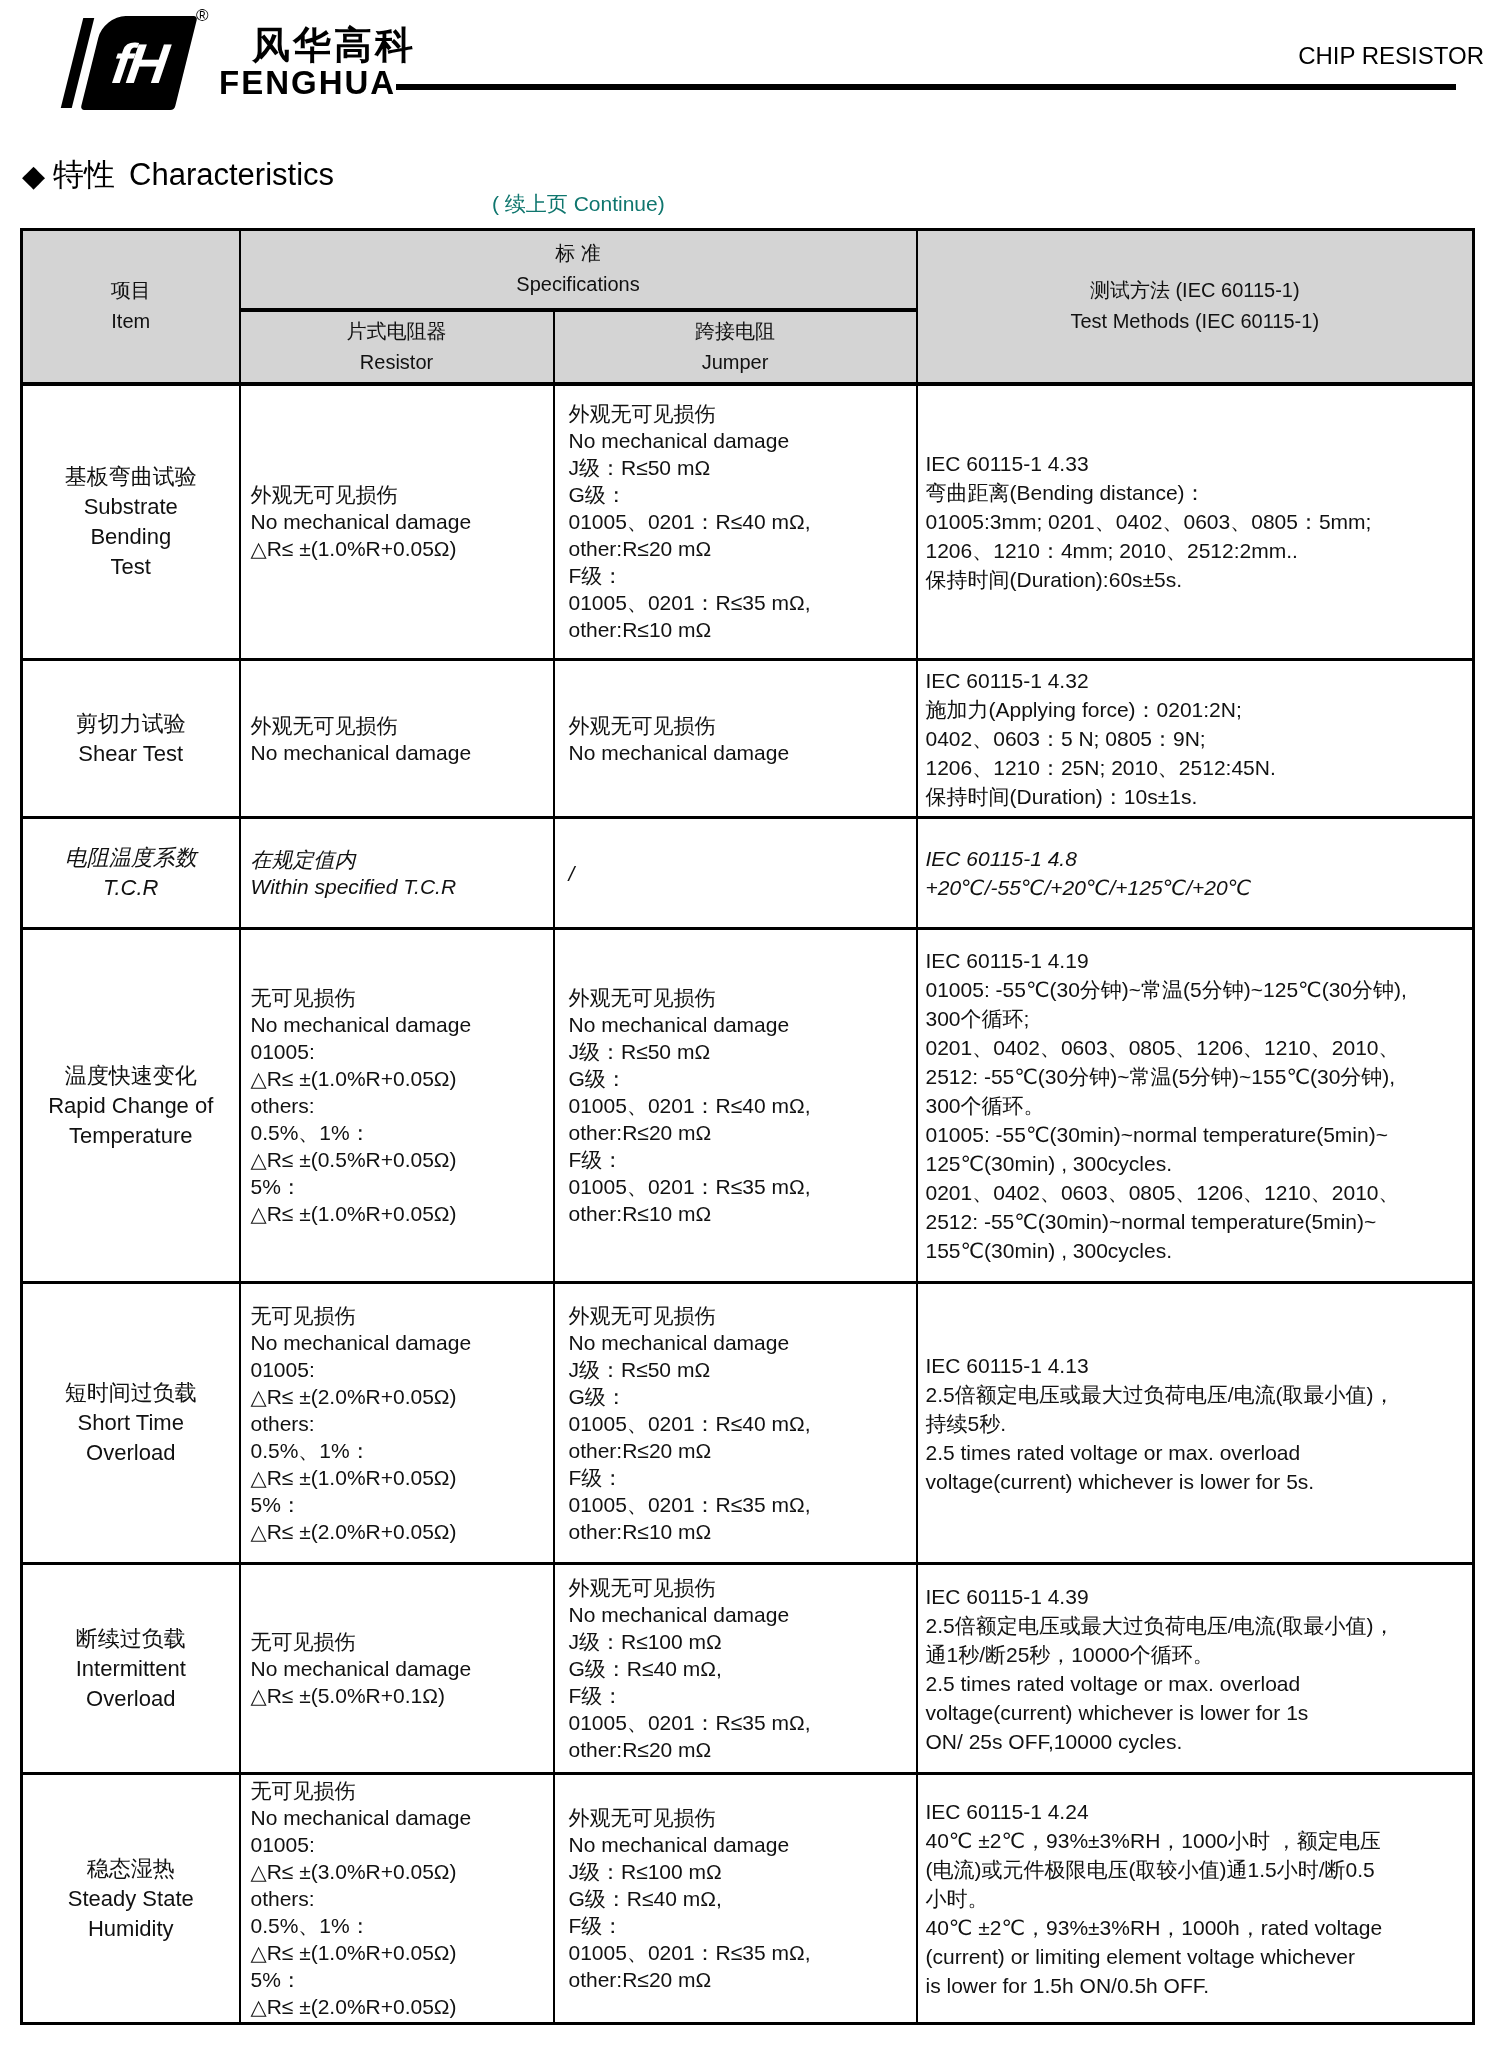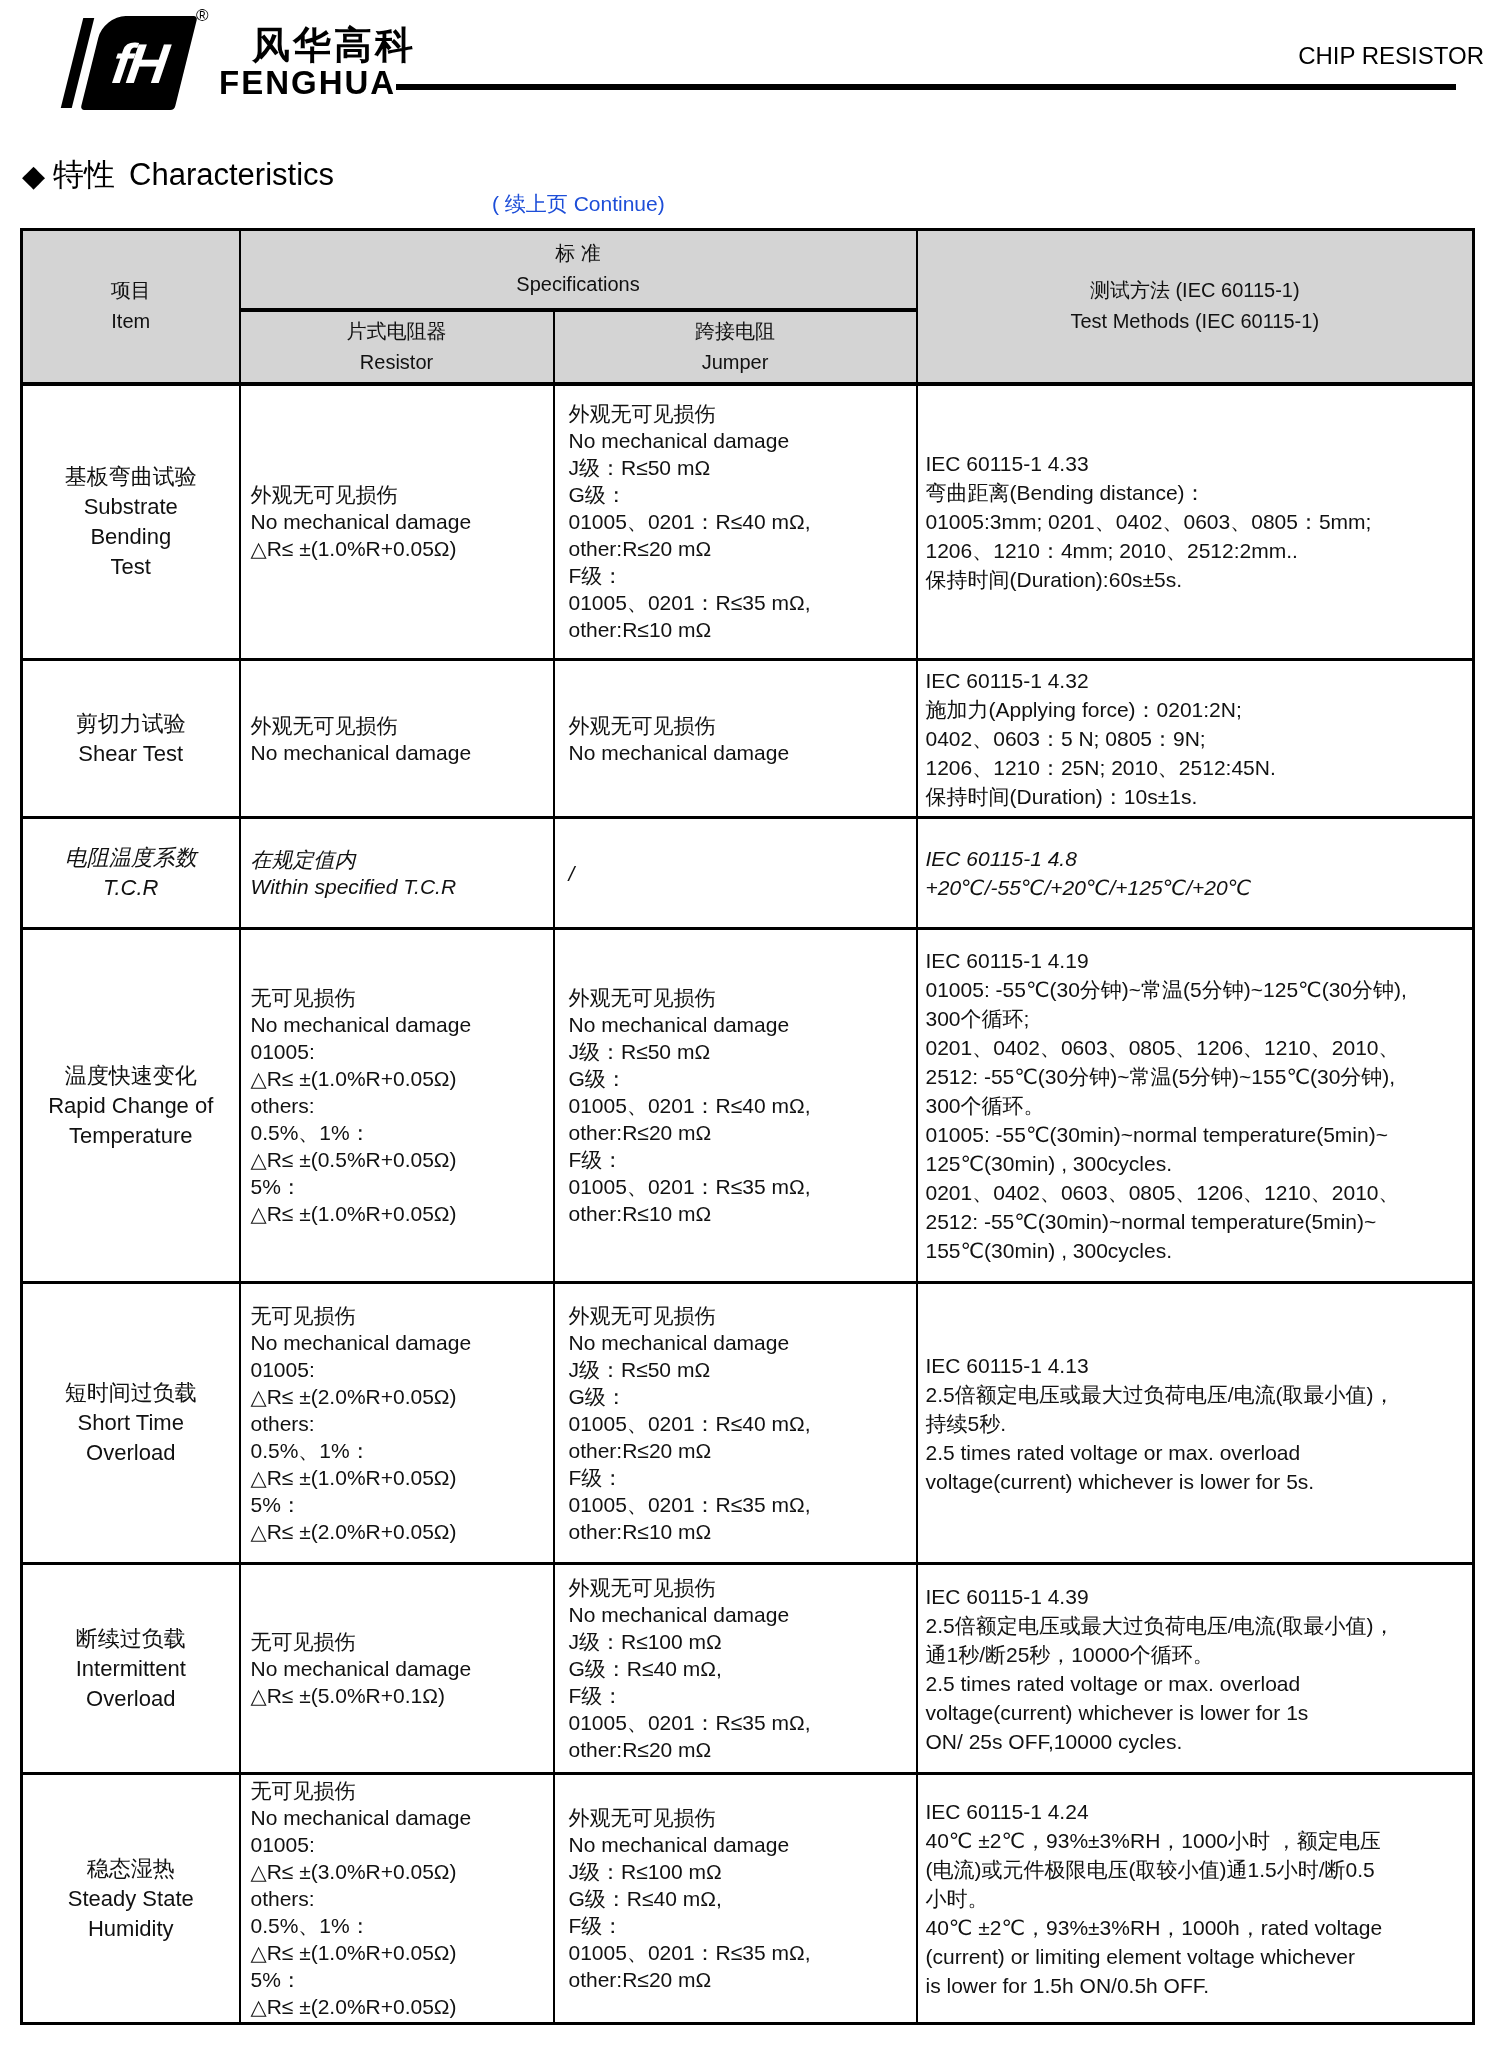--- a/index.html
+++ b/index.html
@@ -39,21 +39,21 @@
     position:absolute;right:8px;top:42px;font-size:24px;color:#000;
     letter-spacing:0px;
   }
   .header-rule{
     position:absolute;left:396px;top:84px;width:1060px;height:6px;background:#000;
   }
   
   .section-title{position:absolute;left:22px;top:154px;font-size:31px;color:#000;display:flex;align-items:center;}
   .section-title .diamond{font-size:30px;margin-right:8px;}
   .section-title .zh{font-weight:normal;margin-right:14px;}
-  .continue-note{position:absolute;left:492px;top:190px;font-size:21px;color:#1d4ed8;}
+  .continue-note{position:absolute;left:492px;top:190px;font-size:21px;color:#0f766e;}
   
   table.chars{
     position:absolute;left:20px;top:228px;width:1452px;
     border-collapse:collapse;table-layout:fixed;
     border:3px solid #000;
   }
   col.c1{width:218px;} col.c2{width:314px;} col.c3{width:363px;} col.c4{width:557px;}
   th,td{border:2px solid #000;vertical-align:middle;padding:2px 8px;}
   thead th{
     background:#d4d4d4;font-weight:normal;font-size:20px;line-height:31px;

